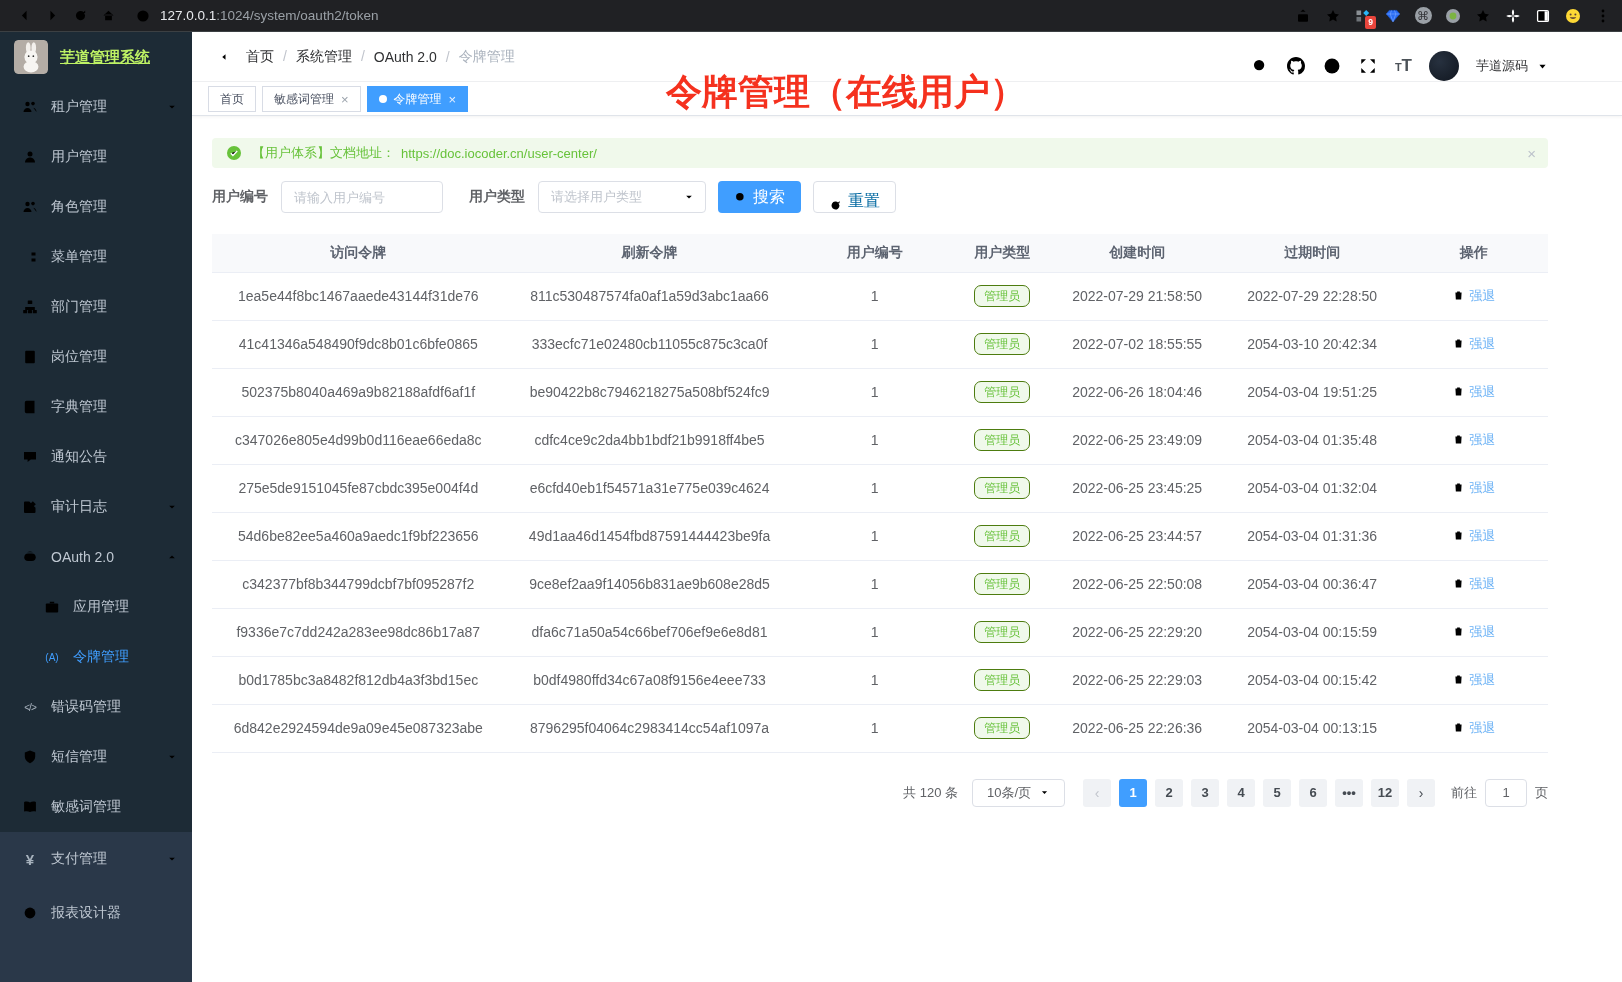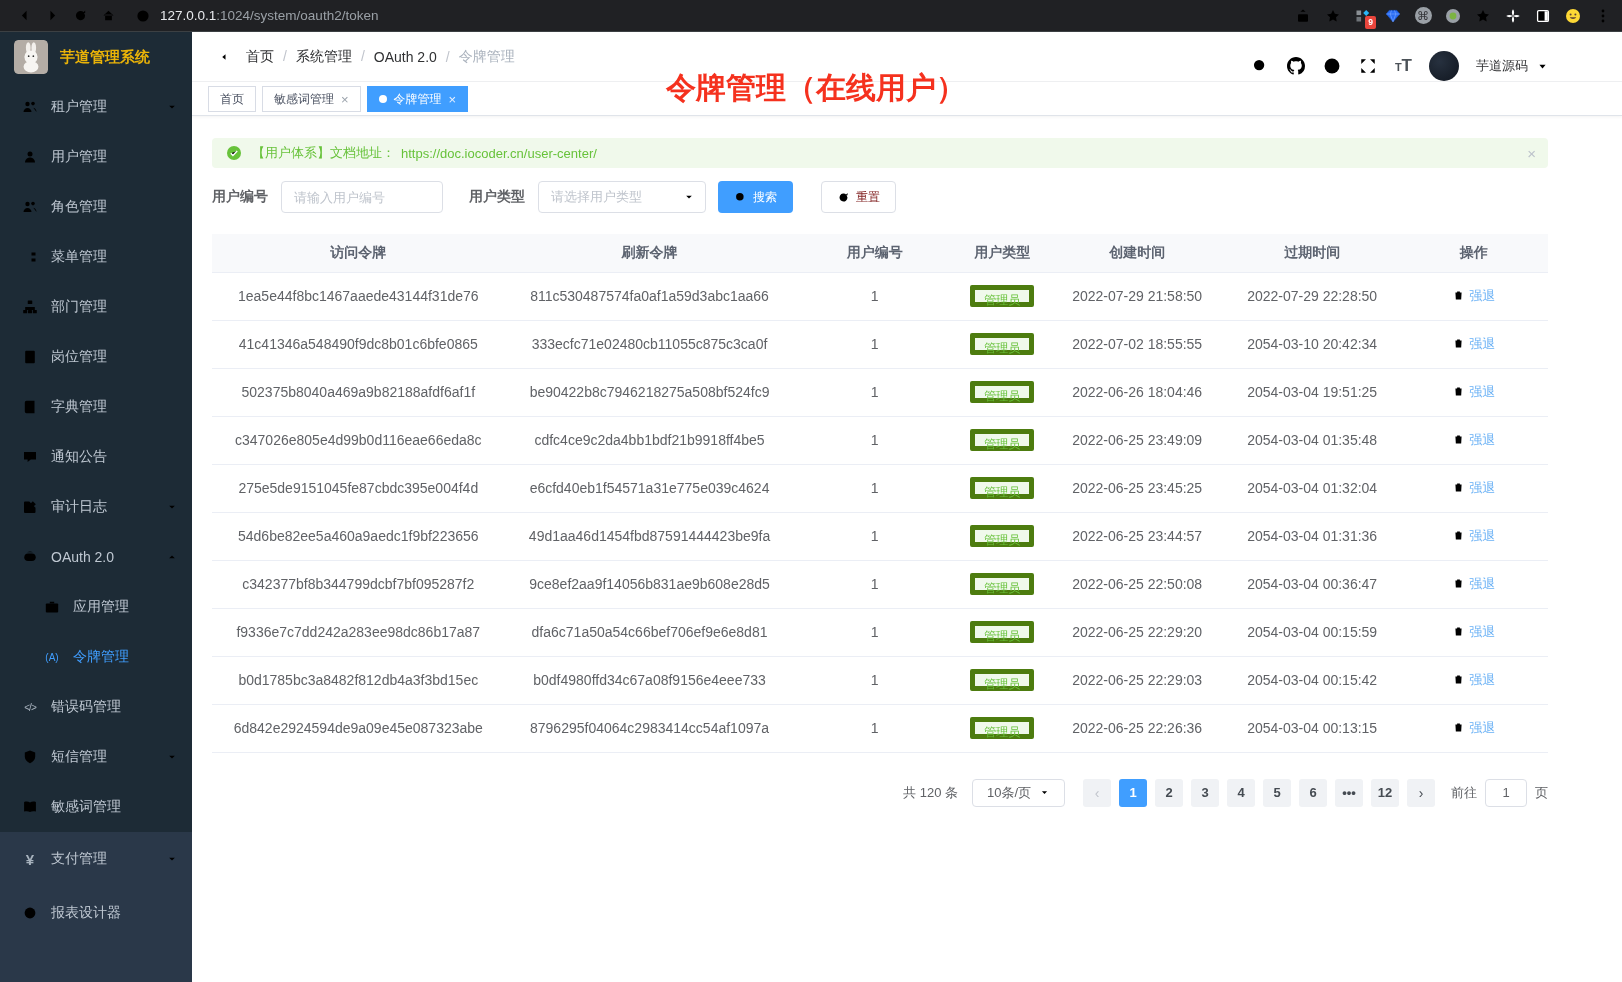--- a/index.html
+++ b/index.html
@@ -22,21 +22,21 @@
   .cmd-circle { width:17px; height:17px; background:#9aa0a6; border-radius:50%; color:#35363a; font-size:12px; display:flex; align-items:center; justify-content:center; }
 
   
   #app { display:flex; height:950px; }
   .sidebar { width:192px; background:#1d2b36; display:flex; flex-direction:column; flex-shrink:0; }
   .main { flex:1; position:relative; background:#fff; min-width:0; }
 
   
   .logo-row { height:50px; display:flex; align-items:center; padding:0 14px; gap:12px; }
   .logo-img { width:34px; height:34px; border-radius:4px; overflow:hidden; flex-shrink:0; }
-  .logo-title { color:#eab308; font-size:15px; font-weight:700; white-space:nowrap; }
+  .logo-title { color:#bef264; font-size:15px; font-weight:700; white-space:nowrap;text-decoration:underline; }
   .menu { flex:0 0 auto; }
   .menu-item { height:50px; display:flex; align-items:center; padding:0 14px 0 22px; color:#bfc8d2; font-size:14px; cursor:pointer; position:relative; }
   .menu-item .mi { width:16px; height:16px; margin-right:13px; color:#a7b2bd; flex-shrink:0; }
   .menu-item .glyph { width:16px; margin-right:13px; color:#a7b2bd; font-size:11px; text-align:center; flex-shrink:0; white-space:nowrap; }
   .menu-item .chev { width:12px; height:12px; margin-left:auto; color:#8593a0; }
   .menu-item .chev.up { transform:rotate(180deg); }
   .menu-item.sub { padding-left:44px; }
   .menu-item.active, .menu-item.active .mi, .menu-item.active .glyph { color:#409eff; }
   .sidebar-lower { flex:1; background:#2a3849; }
   .sidebar-lower .menu-item { height:54px; padding-left:22px; }
@@ -63,47 +63,47 @@
 
   
   .tabbar { height:34px; padding:4px 74px 0 16px; display:flex; align-items:flex-start; gap:6px; border-bottom:1px solid #e0e4ea; box-shadow:0 1px 3px rgba(0,0,0,.05); background:#fff; }
   .tab { height:26px; display:inline-flex; align-items:center; gap:7px; padding:0 11px; border:1px solid #d8dce5; background:#fff; color:#495060; font-size:12px; cursor:pointer; }
   .tab .x { font-size:13px; line-height:1; color:#9aa2ab; }
   .tab.active { background:#409eff; border-color:#409eff; color:#fff; }
   .tab.active .x { color:#e8f1ff; }
   .tab .dot { width:8px; height:8px; border-radius:50%; background:#fff; }
 
   
-  .annotation { position:absolute; left:474px; top:36px; color:#f5311e; font-size:30px; font-weight:700; z-index:20; pointer-events:none; white-space:nowrap; }
+  .annotation { position:absolute; left:474px; top:36px; color:#f5311e; font-size:36px; font-weight:700; z-index:20; pointer-events:none; white-space:nowrap; }
 
   
   .content { padding:0 74px 0 20px; }
   .alert { margin-top:22px; height:30px; background:#f0f9eb; border-radius:4px; display:flex; align-items:center; padding:0 14px; color:#67c23a; font-size:13px; position:relative; }
   .alert .ck { width:16px; height:16px; margin-right:10px; flex-shrink:0; }
   .alert a { color:#67c23a; text-decoration:none; margin-left:6px; cursor:pointer; }
   .alert .close { position:absolute; right:12px; color:#bcc2cb; font-size:15px; cursor:pointer; line-height:1; }
 
   .filter-row { margin-top:13px; display:flex; align-items:center; }
   .flabel { font-weight:700; color:#606266; margin-right:13px; white-space:nowrap; }
   .finput { width:162px; height:32px; border:1px solid #dcdfe6; border-radius:4px; padding:0 12px; font-size:13px; color:#606266; outline:none; font-family:inherit; }
   .finput::placeholder { color:#bfc4cc; }
   .fselect { width:168px; height:32px; border:1px solid #dcdfe6; border-radius:4px; padding:0 10px 0 12px; display:flex; align-items:center; cursor:pointer; margin-right:12px; }
   .fselect .ph { color:#bfc4cc; font-size:13px; flex:1; }
   .fselect svg { width:12px; height:12px; color:#c0c4cc; }
   .gap1 { width:26px; }
-  .btn { height:32px; border-radius:4px; display:inline-flex; align-items:center; gap:6px; padding:0 15px; font-size:12px; cursor:pointer; border:1px solid transparent; }
+  .btn { height:32px; border-radius:4px; display:inline-flex; align-items:center; gap:6px; padding:0 15px; font-size:16px; cursor:pointer; border:1px solid transparent; }
   .btn svg { width:13px; height:13px; }
   .btn.primary { background:#409eff; color:#fff; }
-  .btn.plain { background:#fff; border-color:#dcdfe6; color:#7f1d1d; margin-left:28px; }
+  .btn.plain { background:#fff; border-color:#dcdfe6; color:#0369a1; margin-left:12px;align-items:flex-end; }
 
   
   table { margin-top:21px; width:100%; border-collapse:collapse; table-layout:fixed; }
   thead th { height:38px; background:#f8f9fb; border-bottom:1px solid #ebeef5; color:#5c6370; font-size:14px; font-weight:700; text-align:center; }
   tbody td { height:48px; border-bottom:1px solid #ebeef5; color:#606266; font-size:14px; text-align:center; white-space:nowrap; overflow:hidden; }
-  .tag { display:inline-block; background:#f0f9eb; border:5px solid #4d7c0f; color:#67c23a; font-size:12px; line-height:20px; height:22px; padding:0 9px; border-radius:2px; }
+  .tag { display:inline-block; background:#f0f9eb; border:1px solid #4d7c0f; color:#67c23a; font-size:12px; line-height:20px; height:22px; padding:0 9px; border-radius:7px; }
   .op-link { color:#68b0f5; font-size:13px; display:inline-flex; align-items:center; gap:4px; cursor:pointer; text-decoration:none; }
   .op-link svg { width:13px; height:13px; }
 
   
   .pager { margin-top:26px; display:flex; align-items:center; justify-content:flex-end; font-size:13px; color:#606266; }
   .pg-total { margin-right:14px; }
   .pg-size { width:93px; height:28px; border:1px solid #dcdfe6; border-radius:4px; display:flex; align-items:center; justify-content:center; gap:8px; cursor:pointer; margin-right:14px; font-size:13px; }
   .pg-size svg { width:11px; height:11px; color:#c0c4cc; }
   .pg-box { min-width:28px; height:28px; background:#f0f2f5; border-radius:3px; display:flex; align-items:center; justify-content:center; margin:0 4px; font-size:13px; font-weight:700; color:#454b52; cursor:pointer; padding:0 4px; }
   .pg-box.arrow { font-weight:400; font-size:14px; }

